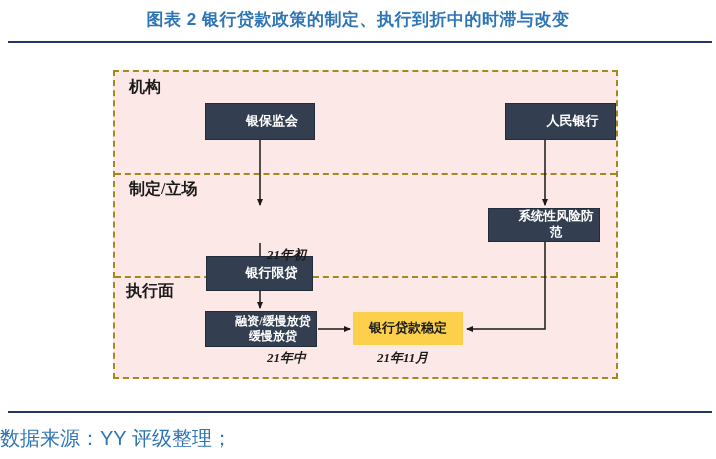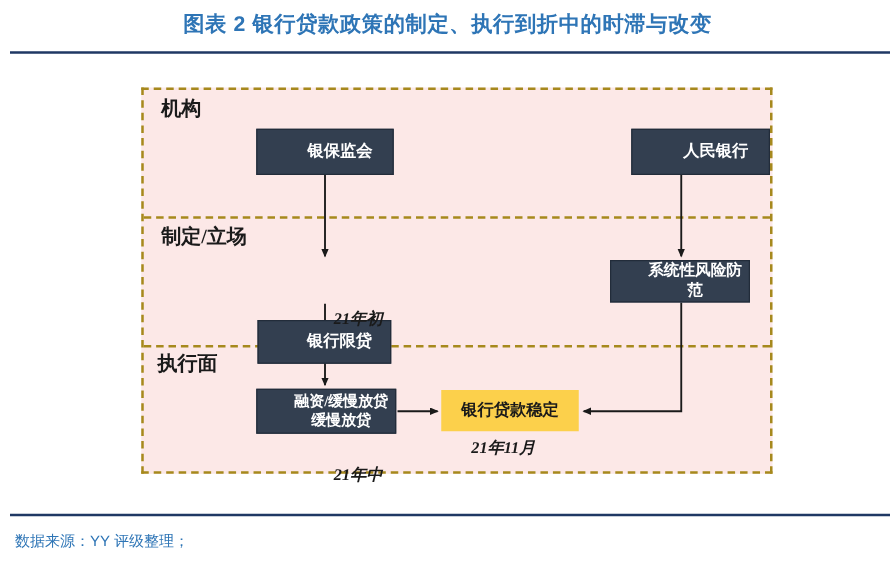--- a/index.html
+++ b/index.html
@@ -74,27 +74,27 @@
   .node.slow-lending { left: 90px;  top: 239px; width: 112px; height: 36px; font-size: 12px; }
   .node.loan-stable  { left: 238px; top: 240px; width: 110px; height: 33px; }
   .date-label {
     position: absolute;
     color: var(--text-dark);
     font-family: "Liberation Serif", serif;
     font-weight: bold; font-style: italic;
     font-size: 13px;
   }
   .date-label.early { left: 152px; top: 174px; text-align: center; }
-  .date-label.mid   { left: 152px; top: 277px; margin-top: 22px; }
+  .date-label.mid   { left: 152px; top: 277px; }
   .date-label.nov   { left: 262px; top: 277px; }
   .arrows-svg { position: absolute; left: 0; top: 0; }
   .source-line {
-    position: absolute; left: 12px; top: 425px;
+    position: absolute; left: 0; top: 425px;
     color: var(--accent-blue);
-    font-size: 12px;
+    font-size: 20px;
   }
 </style>
 </head>
 <body>
 
 <div class="figure-title">图表 2 银行贷款政策的制定、执行到折中的时滞与改变</div>
 
 <div class="hrule top"></div>
 
 <div class="frame">

